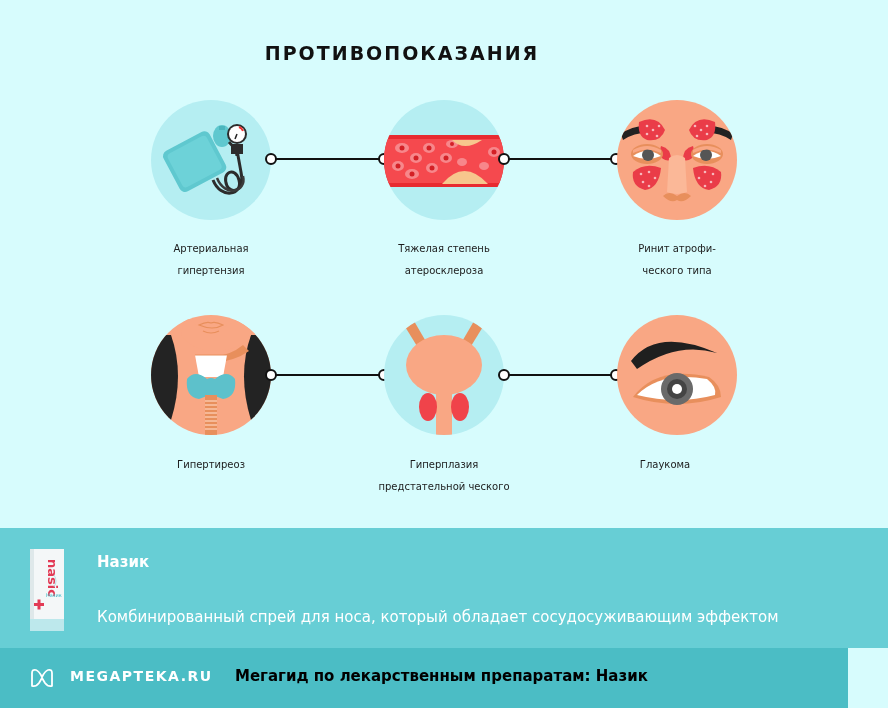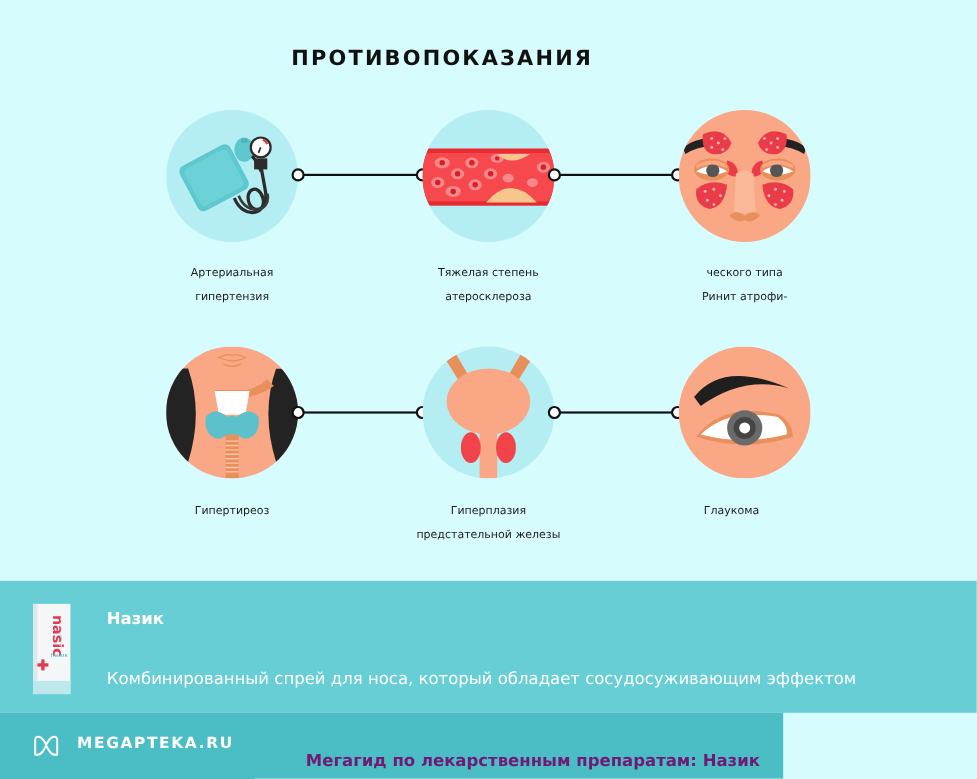--- a/index.html
+++ b/index.html
@@ -40,30 +40,30 @@
     position: absolute; left: 28px; top: 17px; width: 38px; height: 88px;
   }
   .product-name {
     position: absolute; left: 97px; top: 25px; font-weight: bold; font-size: 15px; color: #fff;
   }
   .product-desc {
     position: absolute; left: 97px; top: 50px; width: 760px; font-size: 15px; line-height: 22px; color: #fff; margin-top: 28px;
   }
 
   .footer {
-    position: absolute; left: 0; top: 648px; width: 712px; height: 60px;
+    position: absolute; left: 0; top: 648px; width: 848px; height: 60px;
     background: #4bbdc5;
   }
   .footer-logo-icon { position: absolute; left: 29px; top: 19px; width: 26px; height: 22px; }
   .footer-brand {
     position: absolute; left: 70px; top: 20px; font-weight: bold; font-size: 14px;
     letter-spacing: 1.5px; color: #fff;
   }
   .footer-text {
-    position: absolute; left: 235px; top: 34px; font-weight: bold; font-size: 15px; color: #701a75; margin-left: 43px;
+    position: absolute; left: 235px; top: 19px; font-weight: bold; font-size: 15px; color: #000000;
   }
 </style>
 </head>
 <body>
 
 <div class="title">ПРОТИВОПОКАЗАНИЯ</div>
 
 <div class="icon-circle" style="left:151px; top:100px;">
   <svg viewBox="0 0 120 120">
     <rect width="120" height="120" fill="#b5eef2"></rect>
@@ -174,22 +174,22 @@
 
 <div class="label" style="left:101px; top:238px;">
   <div>Артериальная</div>
   <div>гипертензия</div>
 </div>
 <div class="label" style="left:334px; top:238px;">
   <div>Тяжелая степень</div>
   <div>атеросклероза</div>
 </div>
 <div class="label" style="left:567px; top:238px;">
+  <div>Ринит атрофи-</div>
   <div>ческого типа</div>
-  <div>Ринит атрофи-</div>
 </div>
 
 <div class="icon-circle" style="left:151px; top:315px;">
   <svg viewBox="0 0 120 120">
     <rect width="120" height="120" fill="#f9a784"></rect>
     <path d="M0 20 L 20 20 Q 34 60 20 105 L 0 105 Z" fill="#232323"></path>
     <path d="M120 20 L 100 20 Q 86 60 100 105 L 120 105 Z" fill="#232323"></path>
     <path d="M34 0 Q 60 30 90 0 L 120 0 L 120 20 L 100 20 Q 90 36 60 36 Q 40 34 30 20 Z" fill="#f9a784"></path>
     <path d="M92 30 Q 80 40 62 42 L 62 48 Q 84 46 98 36 Z" fill="#e88f5c"></path>
     <path d="M48 10 Q 56 6 60 8 Q 64 6 72 10 Q 62 16 48 10 Z" fill="none" stroke="#e88f5c" stroke-width="1.2"></path>
@@ -241,21 +241,21 @@
     <circle cx="60" cy="74" r="10" fill="#444"></circle>
     <circle cx="60" cy="74" r="5" fill="#fff"></circle>
   </svg>
 </div>
 
 <div class="label" style="left:101px; top:454px;">
   <div>Гипертиреоз</div>
 </div>
 <div class="label" style="left:334px; top:454px;">
   <div>Гиперплазия</div>
-  <div>предстательной железы</div>
+  <div>предстательной ческого</div>
 </div>
 <div class="label" style="left:555px; top:454px;">
   <div>Глаукома</div>
 </div>
 
 <div class="product-band">
   <div class="product-box">
     <svg viewBox="0 0 38 88" width="38" height="88">
       <rect x="2" y="4" width="34" height="82" fill="#f4f7f8"></rect>
       <rect x="2" y="4" width="4" height="82" fill="#dfe8ea"></rect>

